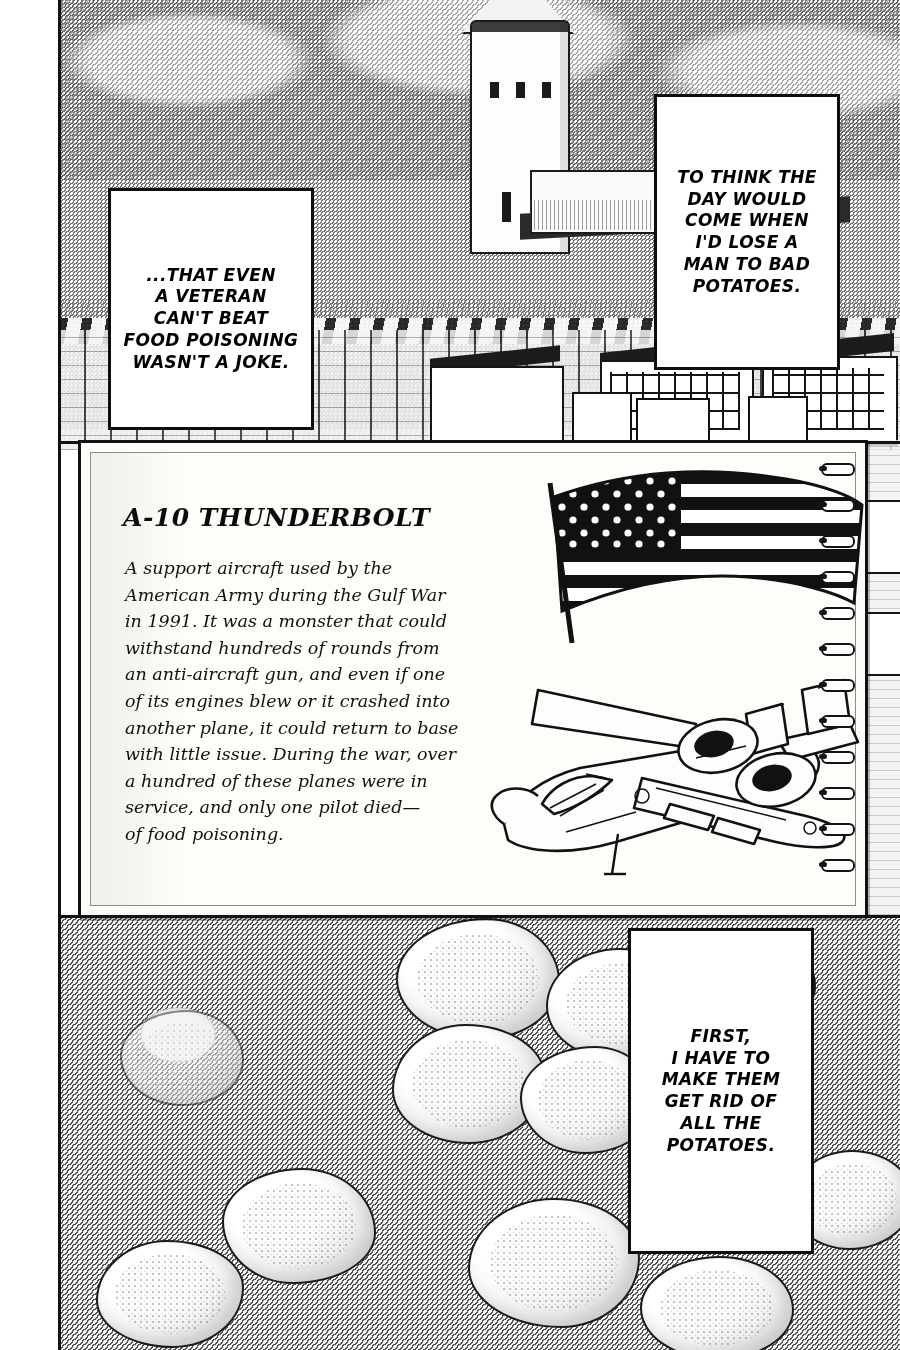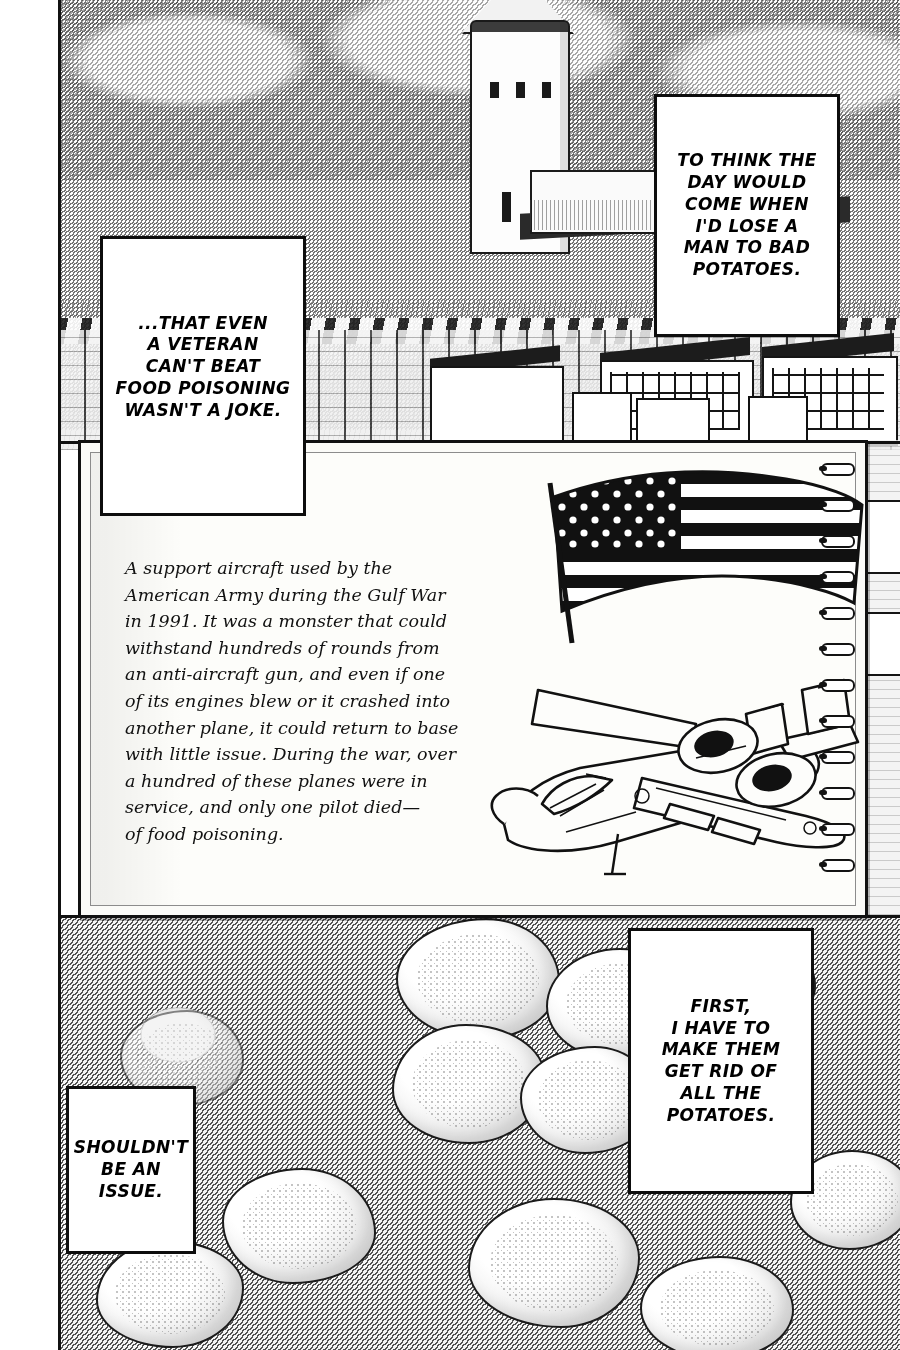--- a/index.html
+++ b/index.html
@@ -293,20 +293,21 @@
 
   <div class="panel-border" style="left:58px; top:0; width:842px; height:441px; border-top:none;"></div>
   <div class="panel-border" style="left:58px; top:915px; width:842px; height:435px; border-bottom:none;"></div>
 
   <div class="gutter-left"></div>
   <div class="border-line" style="left:58px; top:0; width:3px; height:1350px;"></div>
 
   <div class="notecard">
     <div class="notecard-inner"></div>
 
+    <div class="note-title">A-10 THUNDERBOLT</div>
     <div class="note-body">A support aircraft used by the
 American Army during the Gulf War
 in 1991. It was a monster that could
 withstand hundreds of rounds from
 an anti-aircraft gun, and even if one
 of its engines blew or it crashed into
 another plane, it could return to base
 with little issue. During the war, over
 a hundred of these planes were in
 service, and only one pilot died—
@@ -429,49 +430,44 @@
       <div class="ring" style="top:186px;"></div>
       <div class="ring" style="top:222px;"></div>
       <div class="ring" style="top:258px;"></div>
       <div class="ring" style="top:294px;"></div>
       <div class="ring" style="top:330px;"></div>
       <div class="ring" style="top:366px;"></div>
       <div class="ring" style="top:402px;"></div>
     </div>
   </div>
 
-  <div class="bubble notch-a" style="left:100px; top:188px; width:206px; height:280px;margin-top:48px;">
+  <div class="bubble notch-a" style="left:108px; top:188px; width:206px; height:242px;">
     <div class="inner"></div>
     <div style="position:absolute; left:0; top:0; width:206px; height:262px; display:flex; align-items:center; justify-content:center;">
       <span>...THAT EVEN
 A VETERAN
 CAN'T BEAT
 FOOD POISONING
 WASN'T A JOKE.</span>
     </div>
   </div>
 
 
-  <div class="bubble" style="left:654px; top:94px; width:186px; height:243px;">
+  <div class="bubble" style="left:654px; top:94px; width:186px; height:276px;">
     <span>TO THINK THE
 DAY WOULD
 COME WHEN
 I'D LOSE A
 MAN TO BAD
 POTATOES.</span>
   </div>
 
-  <div class="bubble" style="left:66px; top:1086px; width:130px; height:168px;">
-    <span>SHOULDN'T
-BE AN
-ISSUE.</span>
-  </div>
-
-
-  <div class="bubble" style="left:628px; top:928px; width:186px; height:266px;">
+
+
+  <div class="bubble" style="left:628px; top:928px; width:186px; height:326px;">
     <span>FIRST,
 I HAVE TO
 MAKE THEM
 GET RID OF
 ALL THE
 POTATOES.</span>
   </div>
 
 </div>
 

